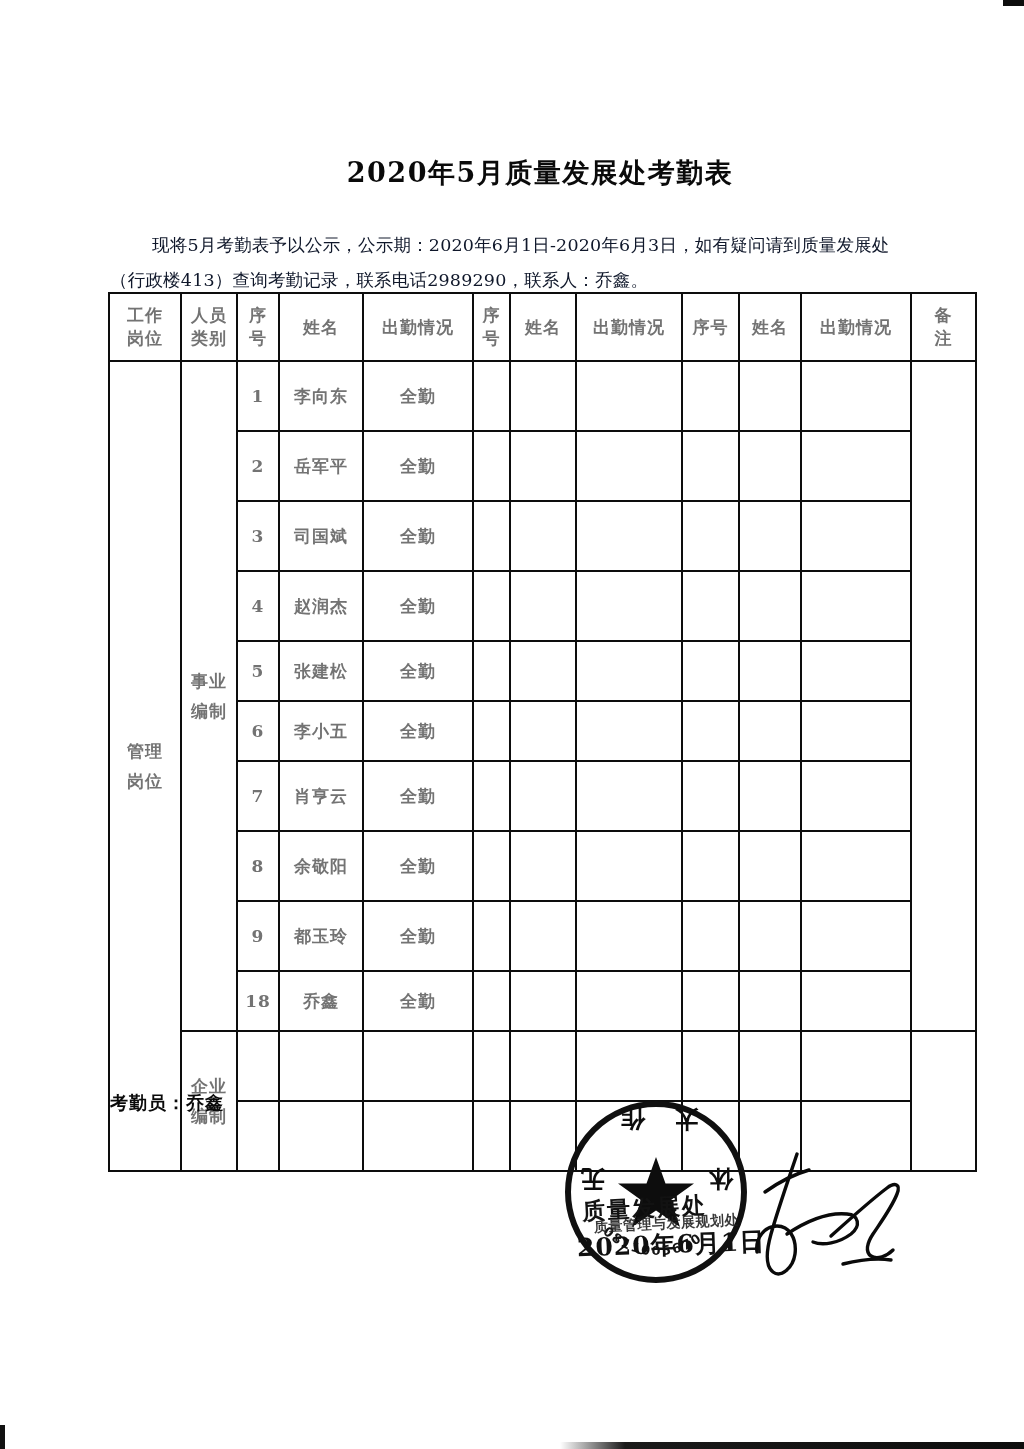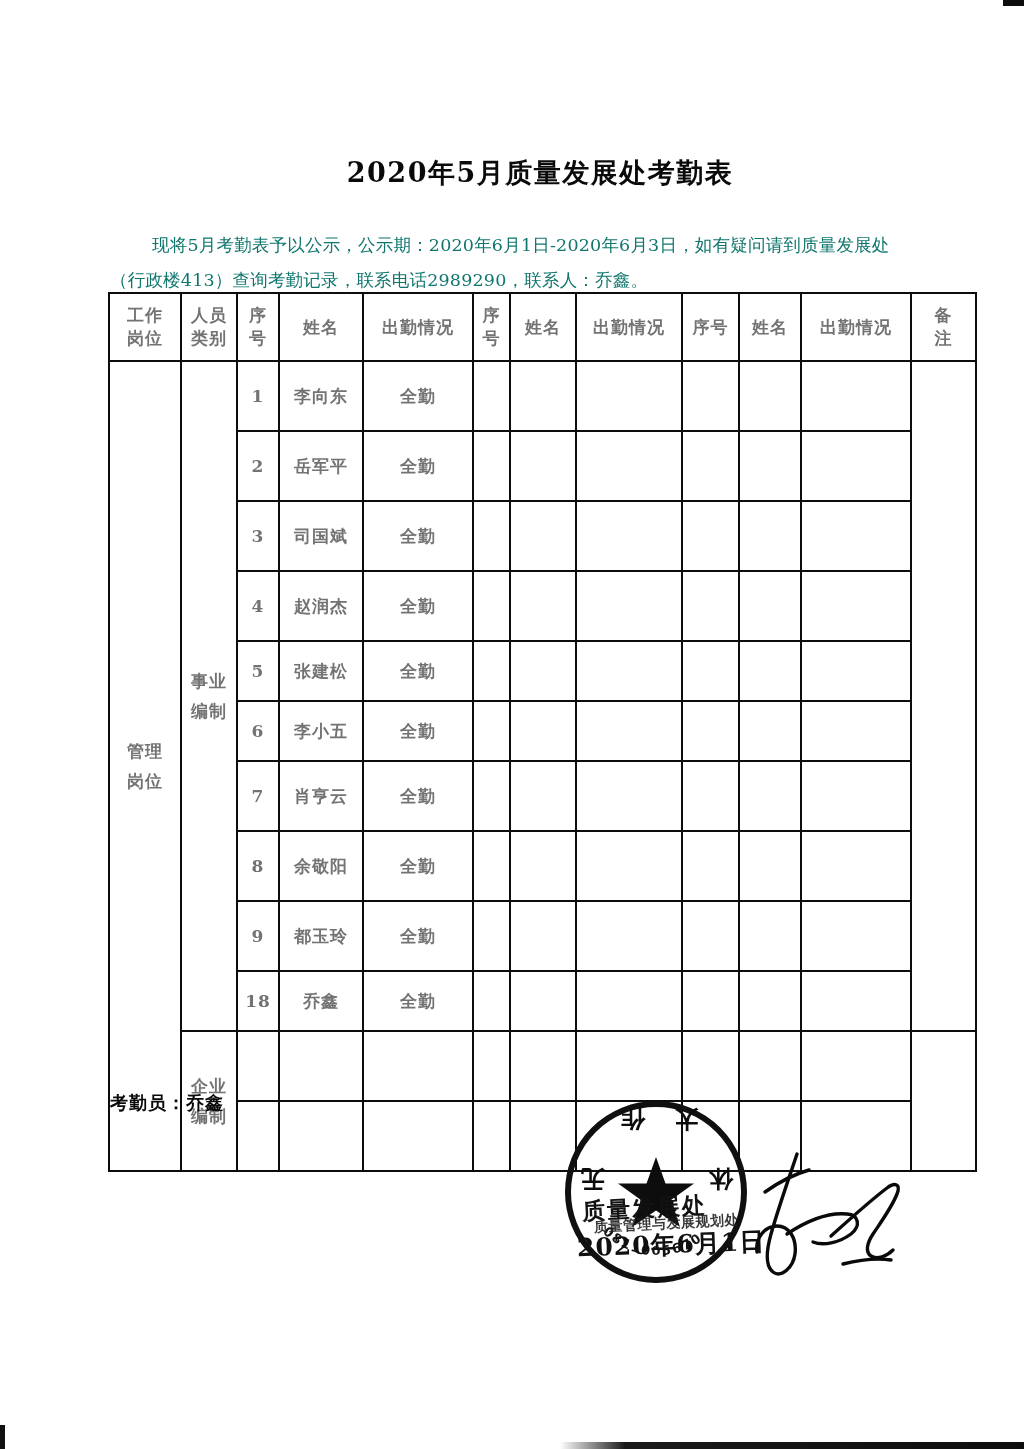--- a/index.html
+++ b/index.html
@@ -61,21 +61,21 @@
   
   .intro {
     position: absolute;
     top: 228px;
     left: 110px;
     width: 810px;
     font-family: "DejaVu Serif", "Liberation Serif", serif;
     font-size: 17.5px;
     line-height: 35px;
     text-indent: 42px;
-    color: #0f766e;
+    color: #0f172a;
     letter-spacing: 0.2px;
   }
 
   
   .att-table {
     position: absolute;
     top: 292px;
     left: 108px;
     width: 805px;
     border-collapse: collapse;

